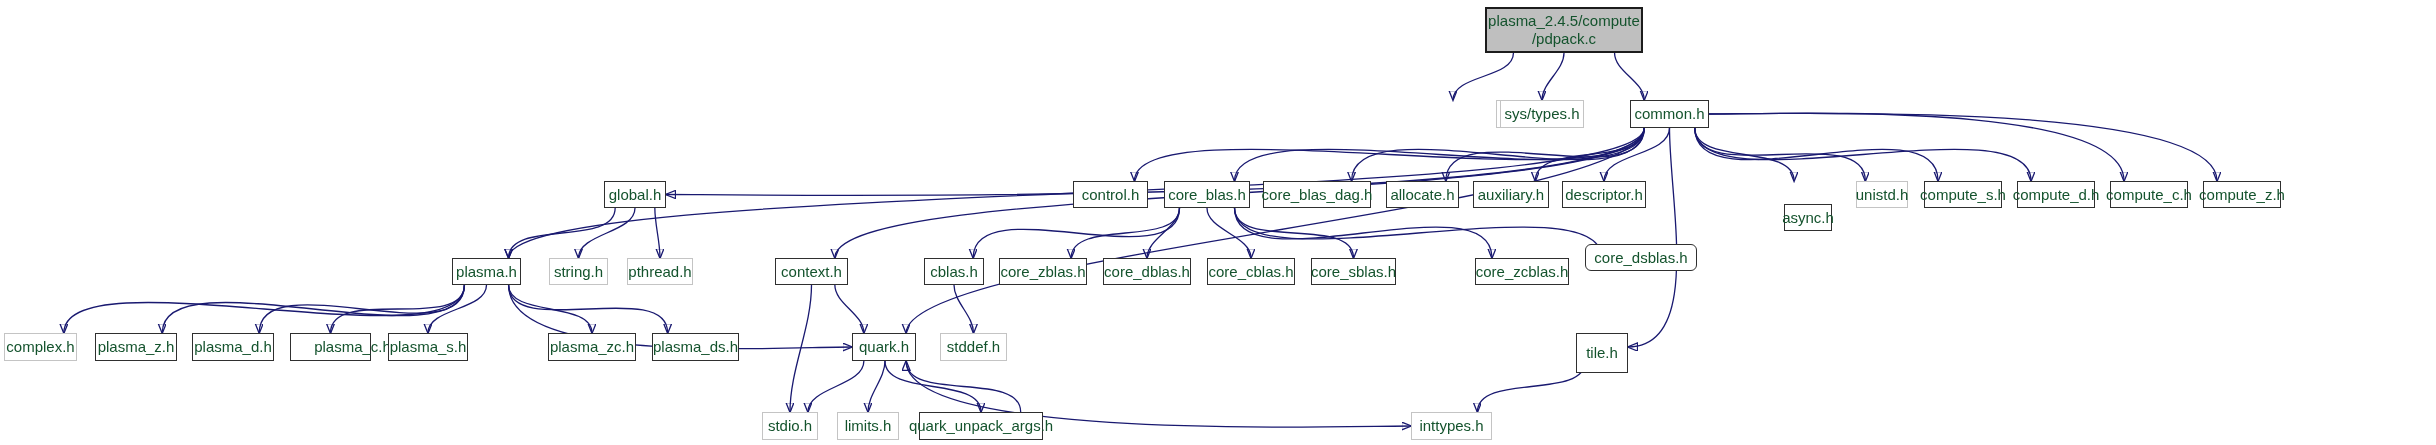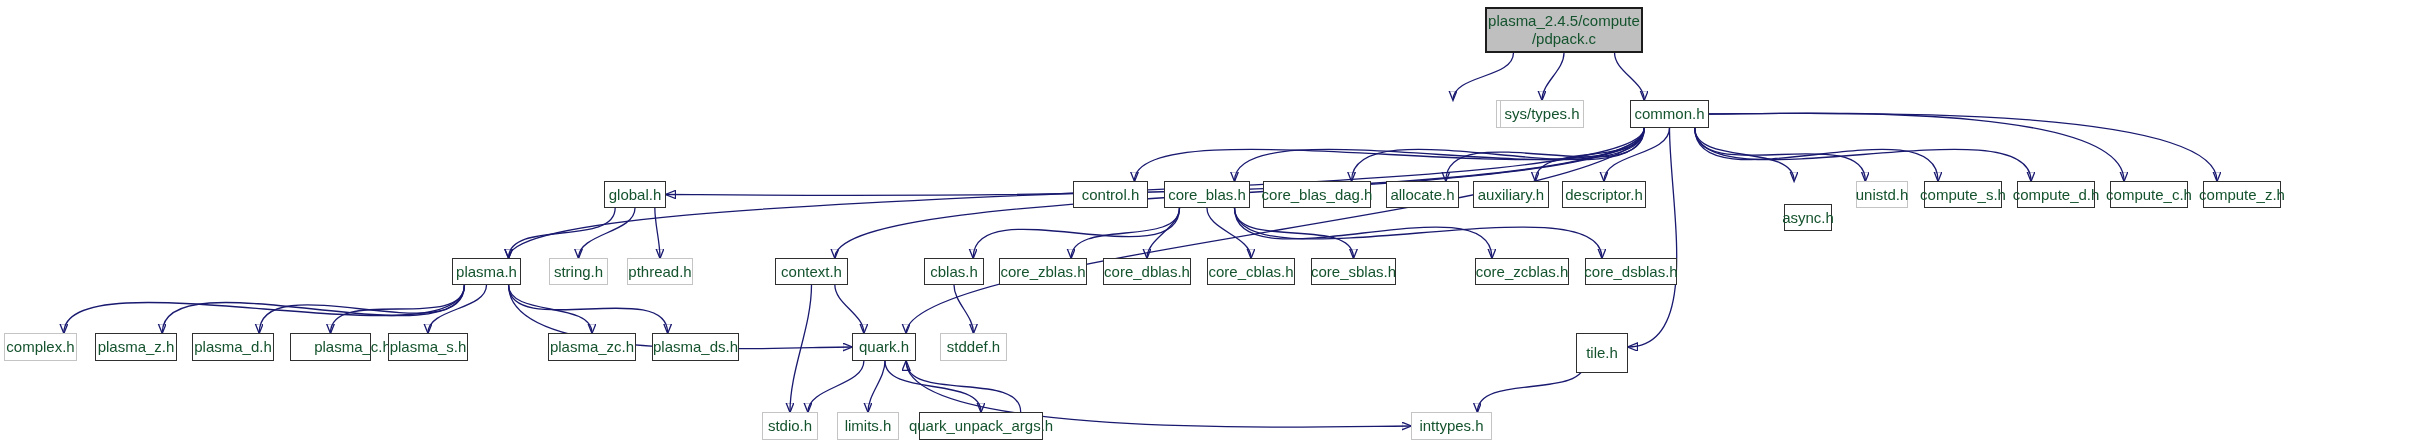--- a/index.html
+++ b/index.html
@@ -97,21 +97,21 @@
     <div class="node internal" style="left: 452px; top: 258px; width: 69px; height: 27px;">plasma.h</div>
     <div class="node external" style="left: 549px; top: 258px; width: 59px; height: 27px;">string.h</div>
     <div class="node external" style="left: 627px; top: 258px; width: 66px; height: 27px;">pthread.h</div>
     <div class="node internal" style="left: 775px; top: 258px; width: 73px; height: 27px;">context.h</div>
     <div class="node internal" style="left: 924px; top: 258px; width: 60px; height: 27px;">cblas.h</div>
     <div class="node internal" style="left: 999px; top: 258px; width: 88px; height: 27px;">core_zblas.h</div>
     <div class="node internal" style="left: 1103px; top: 258px; width: 88px; height: 27px;">core_dblas.h</div>
     <div class="node internal" style="left: 1207px; top: 258px; width: 88px; height: 27px;">core_cblas.h</div>
     <div class="node internal" style="left: 1311px; top: 258px; width: 85px; height: 27px;">core_sblas.h</div>
     <div class="node internal" style="left: 1475px; top: 258px; width: 94px; height: 27px;">core_zcblas.h</div>
-    <div class="node internal" style="left: 1585px; top: 258px; width: 92px; height: 27px;">core_dsblas.h</div>
+    <div class="node internal" style="left: 1585px; top: 244px; width: 112px; height: 27px; border-radius: 6px;">core_dsblas.h</div>
     <div class="node external" style="left: 4px; top: 333px; width: 73px; height: 28px;">complex.h</div>
     <div class="node internal" style="left: 95px; top: 333px; width: 82px; height: 28px;">plasma_z.h</div>
     <div class="node internal" style="left: 192px; top: 333px; width: 82px; height: 28px;">plasma_d.h</div>
     <div class="node internal" style="left: 290px; top: 333px; width: 81px; height: 28px; padding-left: 44px;">plasma_c.h</div>
     <div class="node internal" style="left: 388px; top: 333px; width: 80px; height: 28px;">plasma_s.h</div>
     <div class="node internal" style="left: 548px; top: 333px; width: 88px; height: 28px;">plasma_zc.h</div>
     <div class="node internal" style="left: 652px; top: 333px; width: 87px; height: 28px;">plasma_ds.h</div>
     <div class="node internal" style="left: 852px; top: 333px; width: 64px; height: 28px;">quark.h</div>
     <div class="node external" style="left: 940px; top: 333px; width: 67px; height: 28px;">stddef.h</div>
     <div class="node internal" style="left: 1576px; top: 333px; width: 52px; height: 40px;">tile.h</div>

